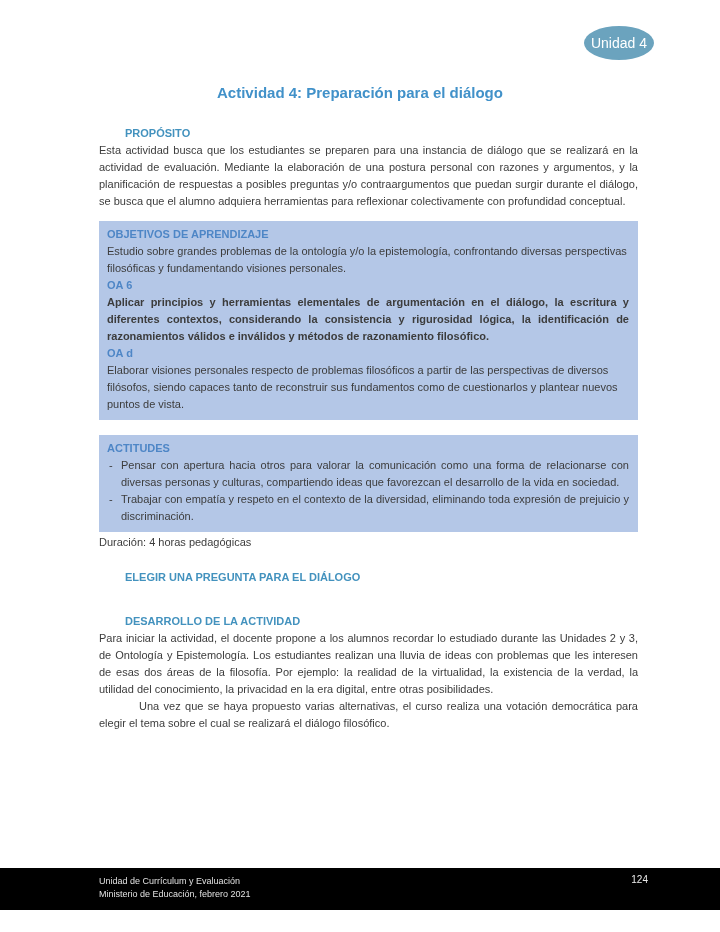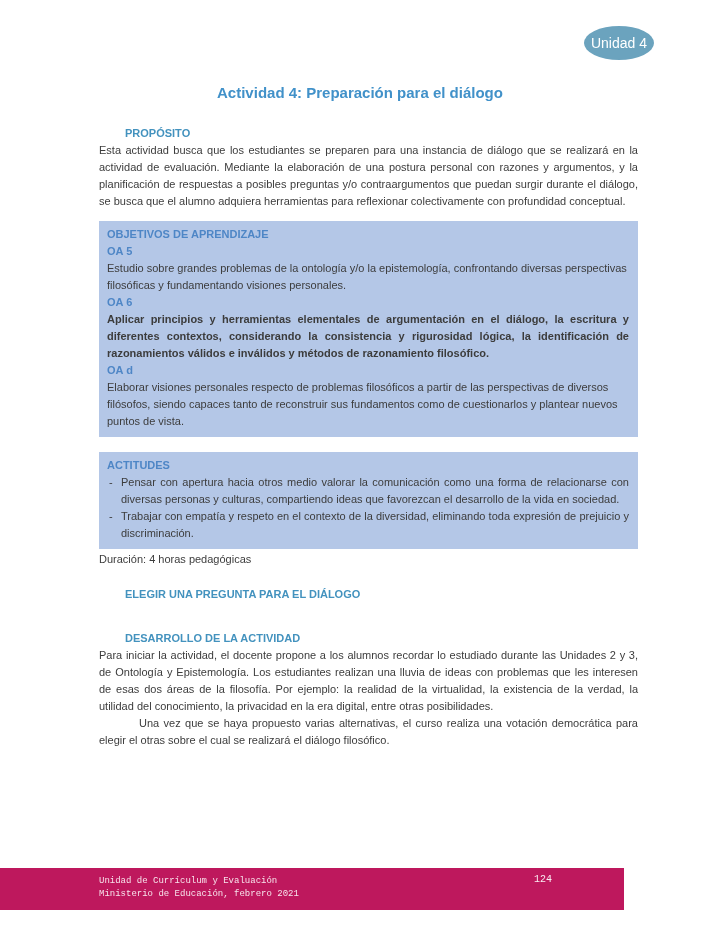--- a/index.html
+++ b/index.html
@@ -49,23 +49,22 @@
   .bullet-text { flex:1; text-align:justify; line-height:17px; }
 
   .duracion { margin-top:2px; }
 
   .mt-desarrollo { margin-top:27px; }
   .mt-elegir { margin-top:18px; }
   .para-indent { text-indent:40px; }
 
   
   .footer-bar {
-    position:absolute; top:868px; left:0; width:624px; height:42px;
-    background:#be185d;
-    font-family:Liberation Mono, monospace;
+    position:absolute; top:868px; left:0; width:720px; height:42px;
+    background:#000000;
   }
   .footer-org {
     position:absolute; top:7px; left:99px;
     color:rgba(255,255,255,0.88); font-size:9px; line-height:13px;
   }
   .footer-page-number {
     position:absolute; top:6px; right:72px;
     color:rgba(255,255,255,0.92); font-size:10px;
   }
 </style>
@@ -83,53 +82,52 @@
 
   <div class="content">
 
     <div class="sec-heading">PROPÓSITO</div>
     <div class="body-text">Esta actividad busca que los estudiantes se preparen para una instancia de diálogo que se realizará en la actividad de evaluación. Mediante la elaboración de una postura personal con razones y argumentos, y la planificación de respuestas a posibles preguntas y/o contraargumentos que puedan surgir durante el diálogo, se busca que el alumno adquiera herramientas para reflexionar colectivamente con profundidad conceptual.</div>
 
     <div class="infobox box-objetivos">
       <div class="box-heading">OBJETIVOS DE APRENDIZAJE</div>
 
       <div class="oa-item">
-        <div class="oa-code">OA 5</div>
         <div class="oa-text">Estudio sobre grandes problemas de la ontología y/o la epistemología, confrontando diversas perspectivas filosóficas y fundamentando visiones personales.</div>
       </div>
       <div class="oa-item">
         <div class="oa-code">OA 6</div>
         <div class="oa-text">Aplicar principios y herramientas elementales de argumentación en el diálogo, la escritura y diferentes contextos, considerando la consistencia y rigurosidad lógica, la identificación de razonamientos válidos e inválidos y métodos de razonamiento filosófico.</div>
       </div>
       <div class="oa-item">
         <div class="oa-code">OA d</div>
         <div class="oa-text">Elaborar visiones personales respecto de problemas filosóficos a partir de las perspectivas de diversos filósofos, siendo capaces tanto de reconstruir sus fundamentos como de cuestionarlos y plantear nuevos puntos de vista.</div>
       </div>
     </div>
 
     <div class="infobox box-actitudes">
       <div class="box-heading">ACTITUDES</div>
 
       <div class="bullet-row">
         <span class="bullet-dash">-</span>
-        <span class="bullet-text">Pensar con apertura hacia otros medio valorar la comunicación como una forma de relacionarse con diversas personas y culturas, compartiendo ideas que favorezcan el desarrollo de la vida en sociedad.</span>
+        <span class="bullet-text">Pensar con apertura hacia otros para valorar la comunicación como una forma de relacionarse con diversas personas y culturas, compartiendo ideas que favorezcan el desarrollo de la vida en sociedad.</span>
       </div>
       <div class="bullet-row">
         <span class="bullet-dash">-</span>
         <span class="bullet-text">Trabajar con empatía y respeto en el contexto de la diversidad, eliminando toda expresión de prejuicio y discriminación.</span>
       </div>
     </div>
 
     <div class="duracion">Duración: 4 horas pedagógicas</div>
 
     <div class="sec-heading mt-elegir">ELEGIR UNA PREGUNTA PARA EL DIÁLOGO</div>
 
     <div class="sec-heading mt-desarrollo">DESARROLLO DE LA ACTIVIDAD</div>
     <div class="body-text">Para iniciar la actividad, el docente propone a los alumnos recordar lo estudiado durante las Unidades 2 y 3, de Ontología y Epistemología. Los estudiantes realizan una lluvia de ideas con problemas que les interesen de esas dos áreas de la filosofía. Por ejemplo: la realidad de la virtualidad, la existencia de la verdad, la utilidad del conocimiento, la privacidad en la era digital, entre otras posibilidades.</div>
-    <div class="body-text para-indent">Una vez que se haya propuesto varias alternativas, el curso realiza una votación democrática para elegir el otras sobre el cual se realizará el diálogo filosófico.</div>
+    <div class="body-text para-indent">Una vez que se haya propuesto varias alternativas, el curso realiza una votación democrática para elegir el tema sobre el cual se realizará el diálogo filosófico.</div>
 
   </div>
 
   <div class="footer-bar">
     <div class="footer-org">
       <div>Unidad de Currículum y Evaluación</div>
       <div>Ministerio de Educación, febrero 2021</div>
     </div>
     <div class="footer-page-number">124</div>
   </div>

